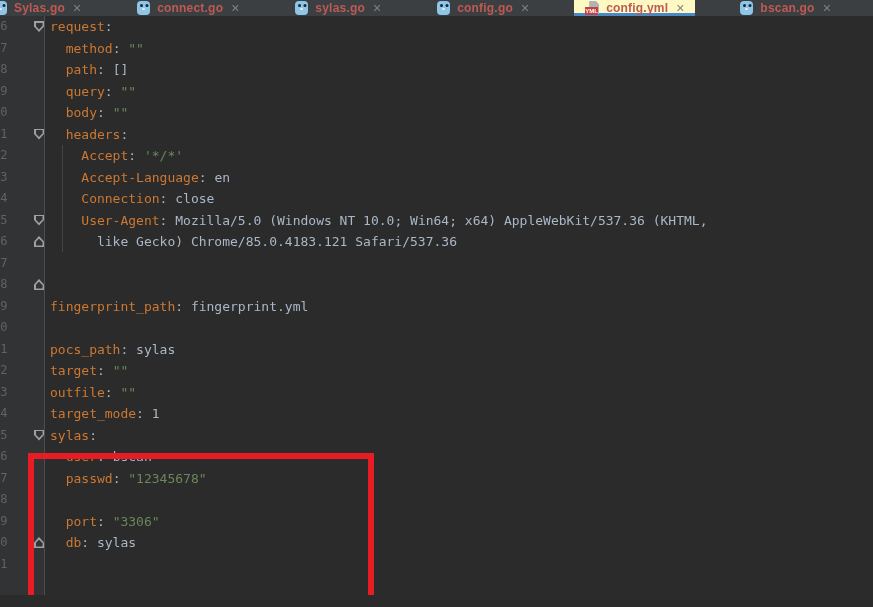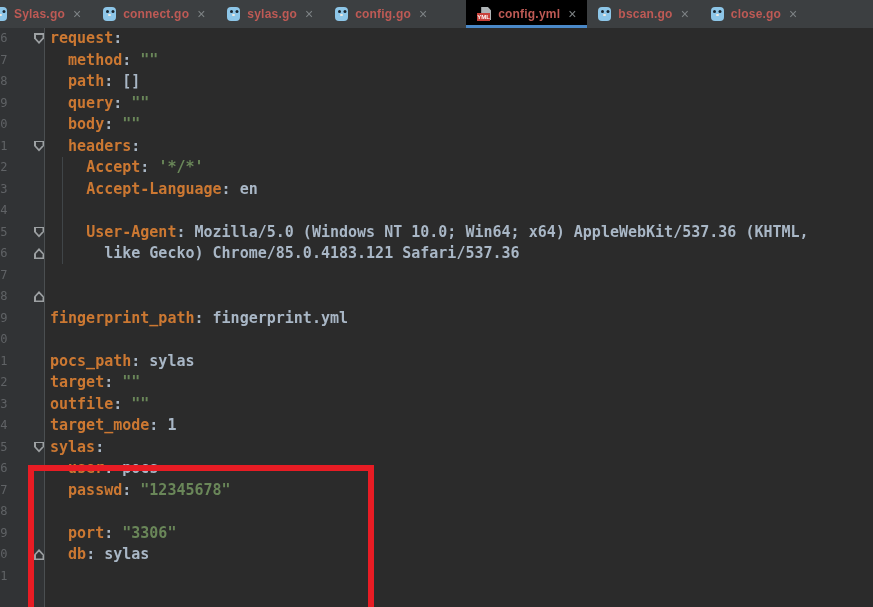--- a/index.html
+++ b/index.html
@@ -3,30 +3,30 @@
 <meta charset="utf-8">
 <style>
   html,body{margin:0;padding:0;}
   body{
     width:873px;height:607px;overflow:hidden;
     background:#2B2B2B;
     font-family:"DejaVu Sans Mono","Liberation Mono",monospace;
   }
   
   .tabbar{
-    height:28px;background:#3C3F41;display:flex;align-items:stretch;
+    height:16px;background:#3C3F41;display:flex;align-items:stretch;
     font-family:"Liberation Sans",sans-serif;
-    position:relative;z-index:2;overflow:hidden;
+    position:relative;z-index:2;overflow:hidden;gap:34px;
   }
   .tab{
     display:flex;align-items:center;gap:7px;padding:0 11px;cursor:default;
     position:relative;flex:none;
   }
   .tab:first-child{padding-left:0;margin-left:-6px;}
-  .tab.active{background:#000000;box-shadow:inset 0 -3px 0 #4A88C7;margin-left:28px;}
+  .tab.active{background:#fef9c3;box-shadow:inset 0 -3px 0 #4A88C7;}
   .tab-label{font-size:12px;color:#BE5A55;font-weight:bold;letter-spacing:.2px;}
   .tab-close{color:#7E8385;font-size:14px;line-height:1;margin-left:1px;}
   
   .icon-go{width:13px;height:14px;background:#8DC6E8;border-radius:4px;position:relative;flex:none;}
   .icon-go::before{content:'';position:absolute;top:3px;left:2.5px;width:3px;height:3px;border-radius:50%;
     background:#1B2730;box-shadow:5.5px 0 0 #1B2730;}
   .icon-go::after{content:'';position:absolute;top:7px;left:5px;width:3px;height:2px;background:#EDE9E2;border-radius:40%;}
   
   .icon-yml{width:14px;height:14px;position:relative;flex:none;}
   .icon-yml::before{content:'';position:absolute;top:0;right:0;width:10px;height:13px;background:#AFB4B6;
@@ -47,21 +47,21 @@
     font-family:"DejaVu Sans Mono",monospace;
   }
   .fold{position:absolute;left:34px;top:5px;width:10px;height:11px;}
   .fold-start{clip-path:polygon(0 0,100% 0,100% 50%,50% 100%,0 50%);background:#9DA1A3;}
   .fold-start::before{content:'';position:absolute;left:1.5px;right:1.5px;top:1.5px;bottom:2.5px;
     clip-path:polygon(0 0,100% 0,100% 45%,50% 100%,0 45%);background:#313335;}
   .fold-end{clip-path:polygon(0 50%,50% 0,100% 50%,100% 100%,0 100%);background:#9DA1A3;}
   .fold-end::before{content:'';position:absolute;left:1.5px;right:1.5px;top:2.5px;bottom:1.5px;
     clip-path:polygon(0 55%,50% 0,100% 55%,100% 100%,0 100%);background:#313335;}
   .code{
-    white-space:pre;font-size:15px;font-weight:bold;padding-left:5px;line-height:21.5px;
+    white-space:pre;font-size:13px;font-weight:normal;padding-left:5px;line-height:21.5px;
     font-family:"DejaVu Sans Mono",monospace;
   }
   .k{color:#CC7832;} 
   .s{color:#6A8759;} 
   .v{color:#A9B7C6;} 
   .p{color:#A9B7C6;} 
   .caret{display:inline-block;width:2px;height:16px;background:#FFFFFF;vertical-align:middle;margin-left:1px;}
   .indent-guide{position:absolute;width:1px;background:#404548;z-index:0;}
   
   .annotation-box{
@@ -162,20 +162,21 @@
       <div class="line">
         <div class="g">
           <span class="num">33</span>
         </div>
         <span class="code"><span class="p">    </span><span class="k">Accept-Language</span><span class="p">: </span><span class="v">en</span></span>
       </div>
       <div class="line">
         <div class="g">
           <span class="num">34</span>
         </div>
+        <span class="code"><span class="p">    </span><span class="k">Connection</span><span class="p">: </span><span class="v">close</span></span>
       </div>
       <div class="line">
         <div class="g">
           <span class="num">35</span>
           <div class="fold fold-start"></div>
         </div>
         <span class="code"><span class="p">    </span><span class="k">User-Agent</span><span class="p">: </span><span class="v">Mozilla/5.0 (Windows NT 10.0; Win64; x64) AppleWebKit/537.36 (KHTML,</span></span>
       </div>
       <div class="line">
         <div class="g">
@@ -234,21 +235,21 @@
         <div class="g">
           <span class="num">45</span>
           <div class="fold fold-start"></div>
         </div>
         <span class="code"><span class="k">sylas</span><span class="p">:</span></span>
       </div>
       <div class="line">
         <div class="g">
           <span class="num">46</span>
         </div>
-        <span class="code"><span class="p">  </span><span class="k">user</span><span class="p">: </span><span class="v">pocs</span></span>
+        <span class="code"><span class="p">  </span><span class="k">user</span><span class="p">: </span><span class="v">bscan</span></span>
       </div>
       <div class="line">
         <div class="g">
           <span class="num">47</span>
         </div>
         <span class="code"><span class="p">  </span><span class="k">passwd</span><span class="p">: </span><span class="s">"12345678"</span></span>
       </div>
       <div class="line">
         <div class="g">
           <span class="num">48</span>

